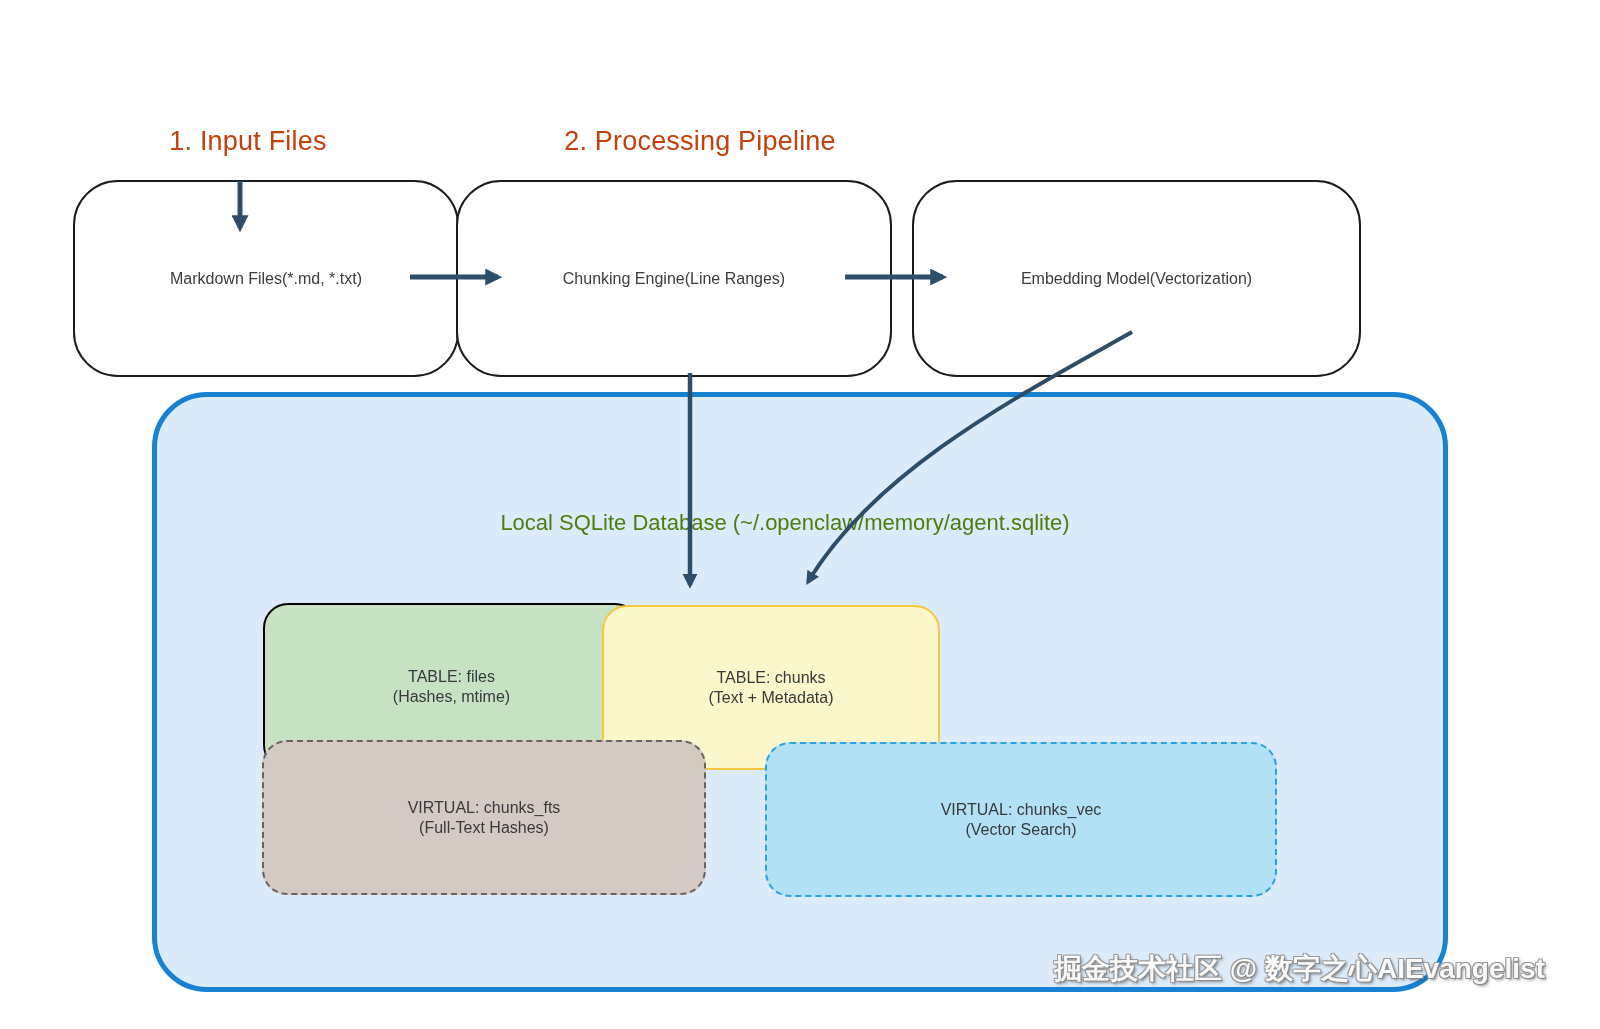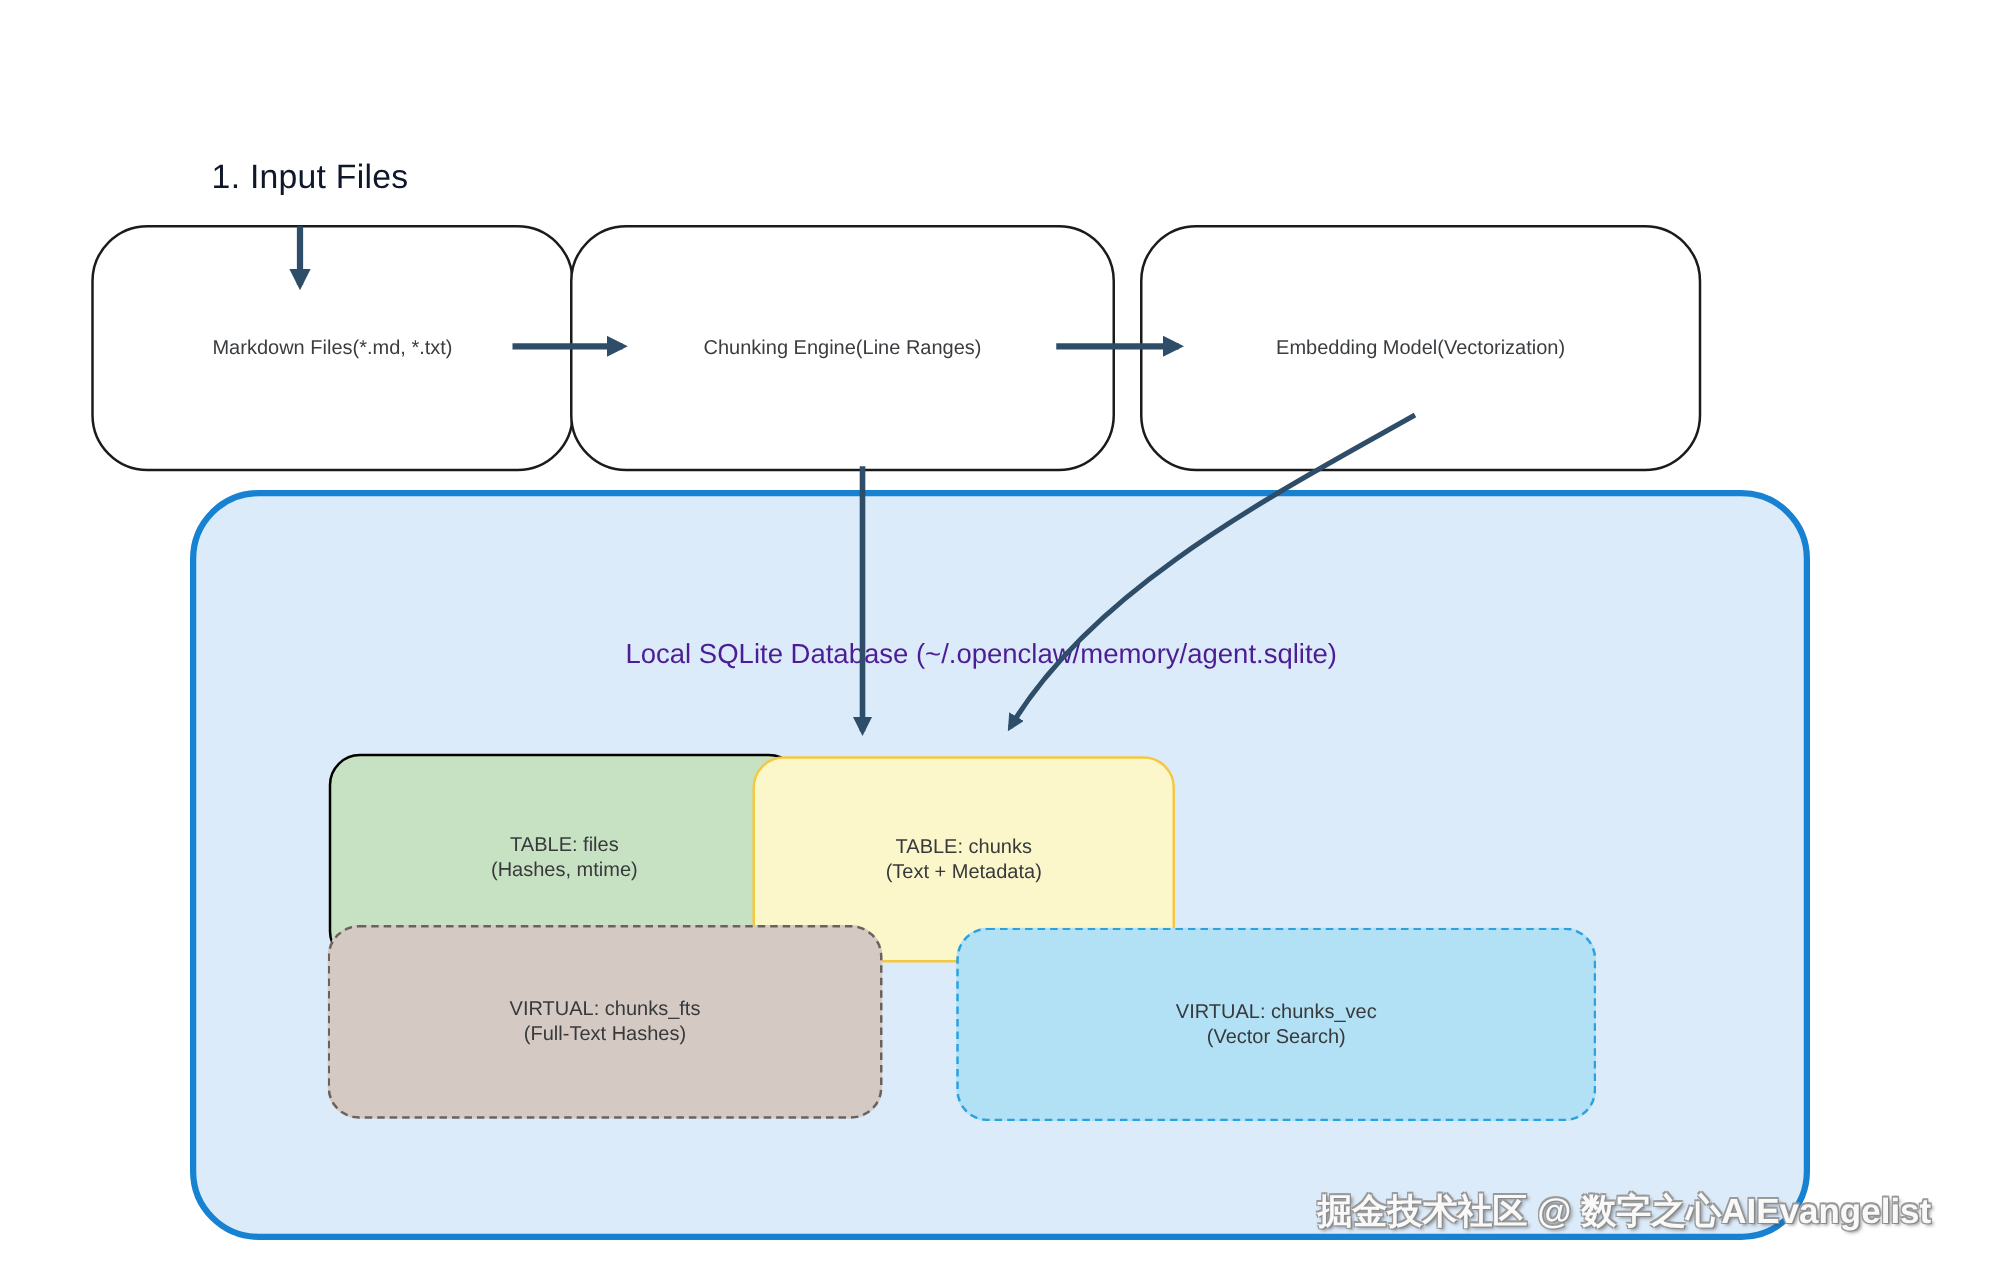--- a/index.html
+++ b/index.html
@@ -6,21 +6,21 @@
   .canvas{
     position:relative;
     width:1600px;height:1029px;
     background:#ffffff;
     font-family:"Liberation Sans", sans-serif;
     overflow:hidden;
   }
   .heading{
     position:absolute;
     font-size:27px;
-    color:#0f172a;
+    color:#c2410c;
     text-align:center;
     letter-spacing:0.2px;
   }
   .h-input{left:128px;top:126px;width:240px;}
   .h-pipeline{left:560px;top:126px;width:280px;}
 
   .pipe-box{
     position:absolute;
     border:2.5px solid #1b1b1b;
     border-radius:45px;
@@ -41,21 +41,21 @@
     box-sizing:border-box;
     border:5px solid #1781d2;
     border-radius:55px;
     background:#dcebf9;
   }
   .db-title{
     position:absolute;
     left:310px;top:510px;width:950px;
     text-align:center;
     font-size:22px;line-height:26px;
-    color:#4c1d95;
+    color:#4d7c0f;
   }
   .inner-box{
     position:absolute;
     box-sizing:border-box;
     border-radius:25px;
     display:flex;flex-direction:column;
     align-items:center;justify-content:center;
     text-align:center;
     color:#37393b;
     font-size:16px;line-height:20px;
@@ -90,20 +90,21 @@
     text-shadow:1px 1px 0 #8a8a8a, -1px -1px 0 #9a9a9a, 1px -1px 0 #9a9a9a, -1px 1px 0 #9a9a9a, 2px 2px 3px rgba(60,60,60,0.6);
     white-space:nowrap;
   }
 </style>
 </head>
 <body>
 
 <div class="canvas">
 
   <div class="heading h-input">1. Input Files</div>
+  <div class="heading h-pipeline">2. Processing Pipeline</div>
 
   <div class="pipe-box pb-1">
     <span>Markdown Files</span>
     <span>(*.md, *.txt)</span>
   </div>
   <div class="pipe-box pb-3">
     <span>Embedding Model</span>
     <span>(Vectorization)</span>
   </div>
   <div class="pipe-box pb-2">

